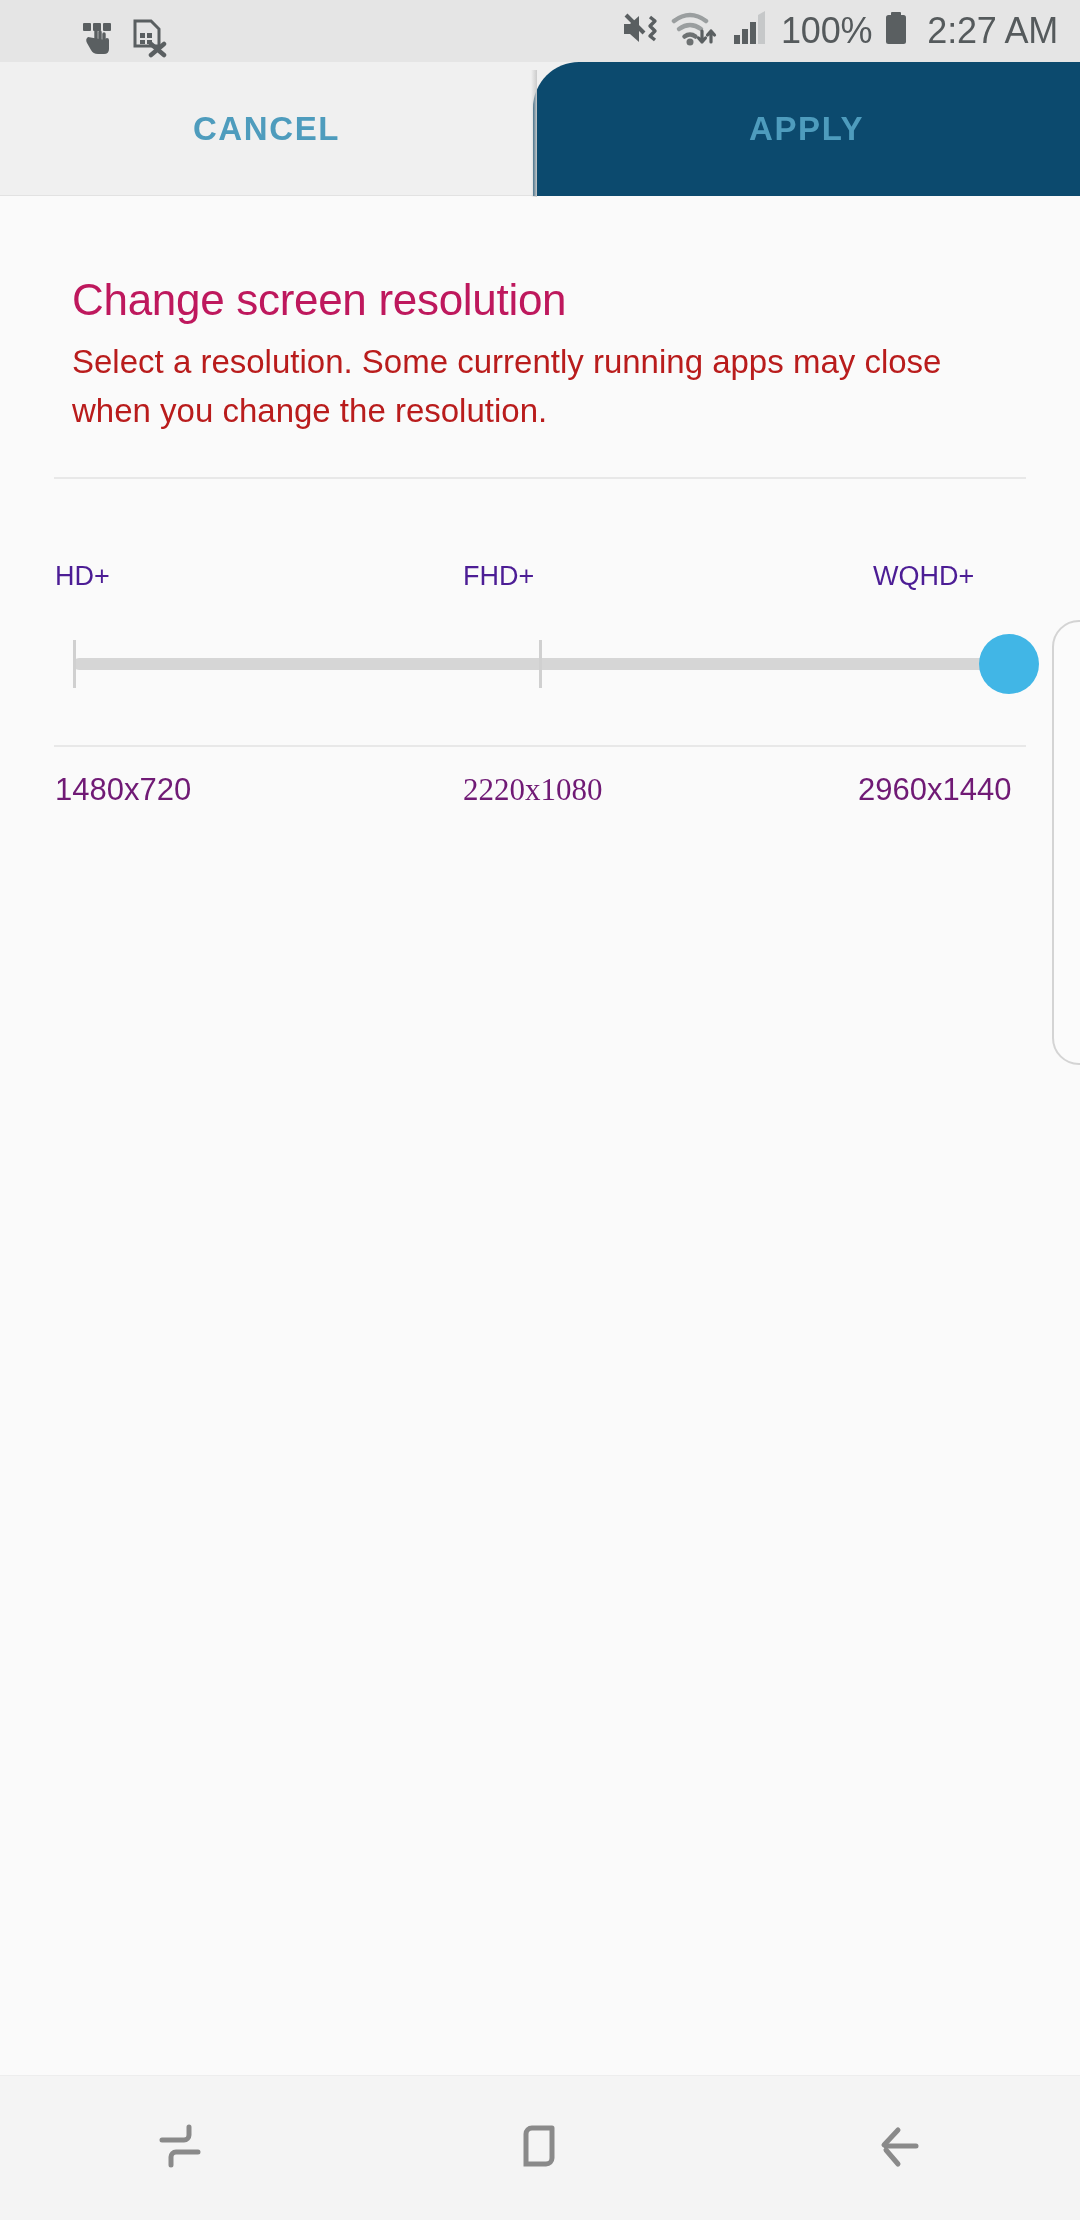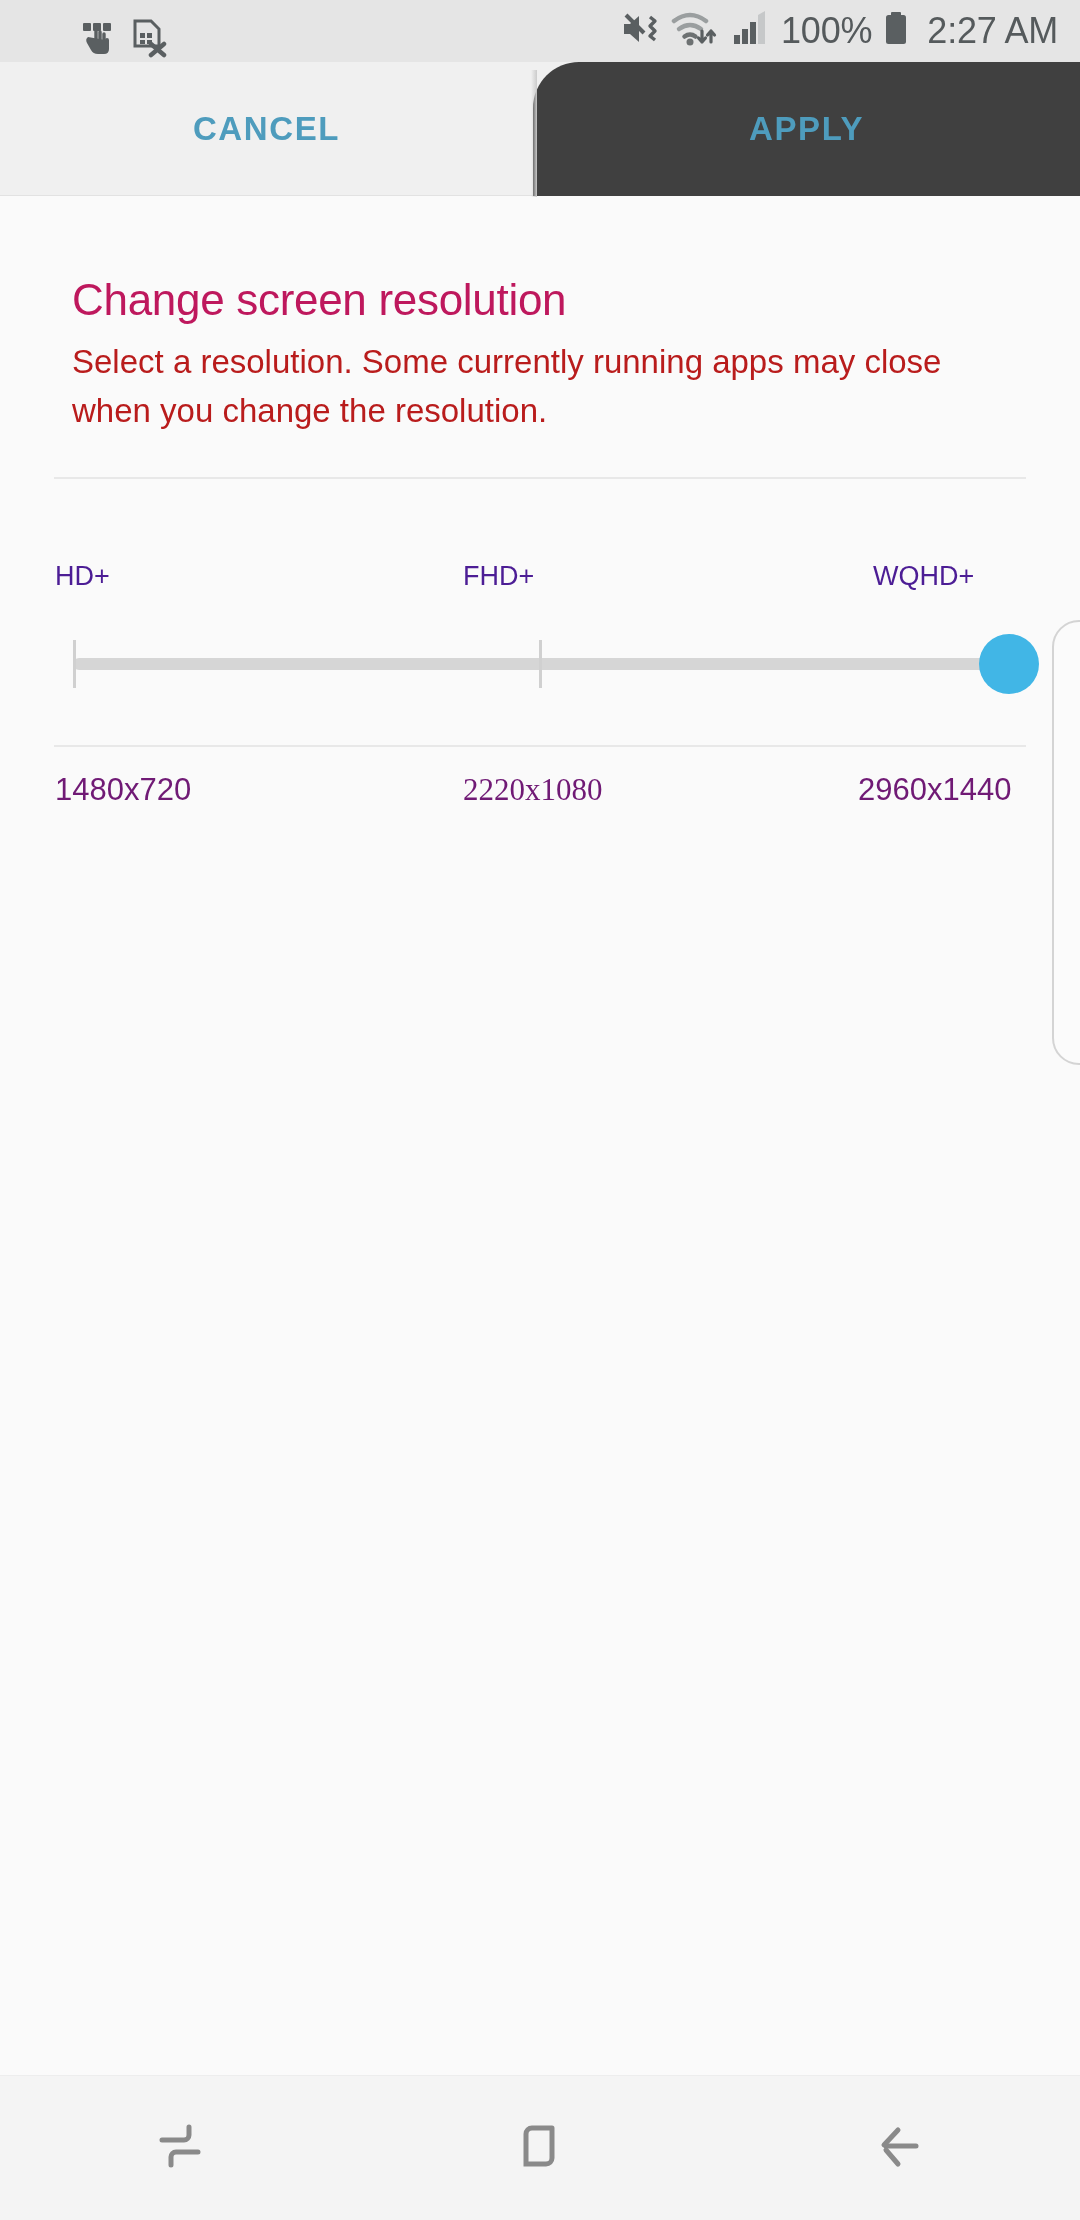--- a/index.html
+++ b/index.html
@@ -51,21 +51,21 @@
     display:flex; align-items:center; justify-content:center;
     font-size:33px; font-weight:bold;
     letter-spacing:1.6px;
     color:#4e9cbd;
     cursor:pointer;
     user-select:none;
   }
   #cancel-button { left:0; width:533px; }
   #apply-button {
     left:533px; width:547px;
-    background:#404040;
+    background:#0c4a6e;
     border-top-left-radius:46px;
     border-bottom-left-radius:0;
   }
   #apply-button::before {
     content:"";
     position:absolute; left:-2px; top:8px;
     width:6px; height:128px;
     background:linear-gradient(to right, rgba(203,203,203,0), rgba(203,203,203,1));
   }
 

